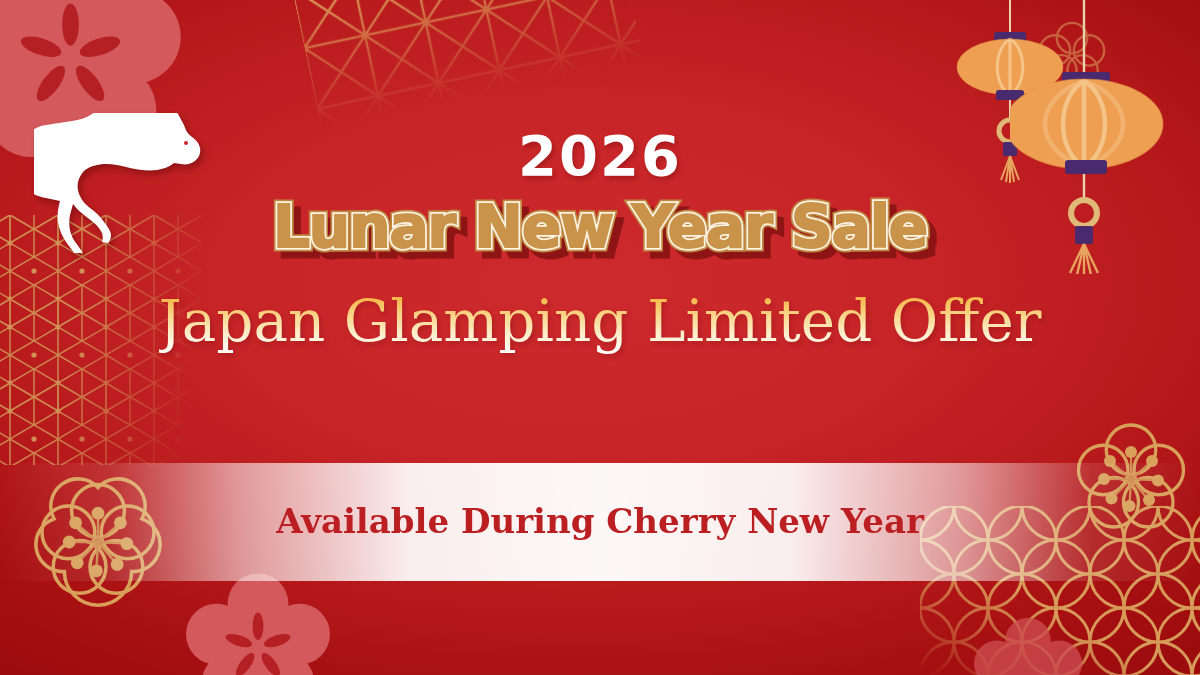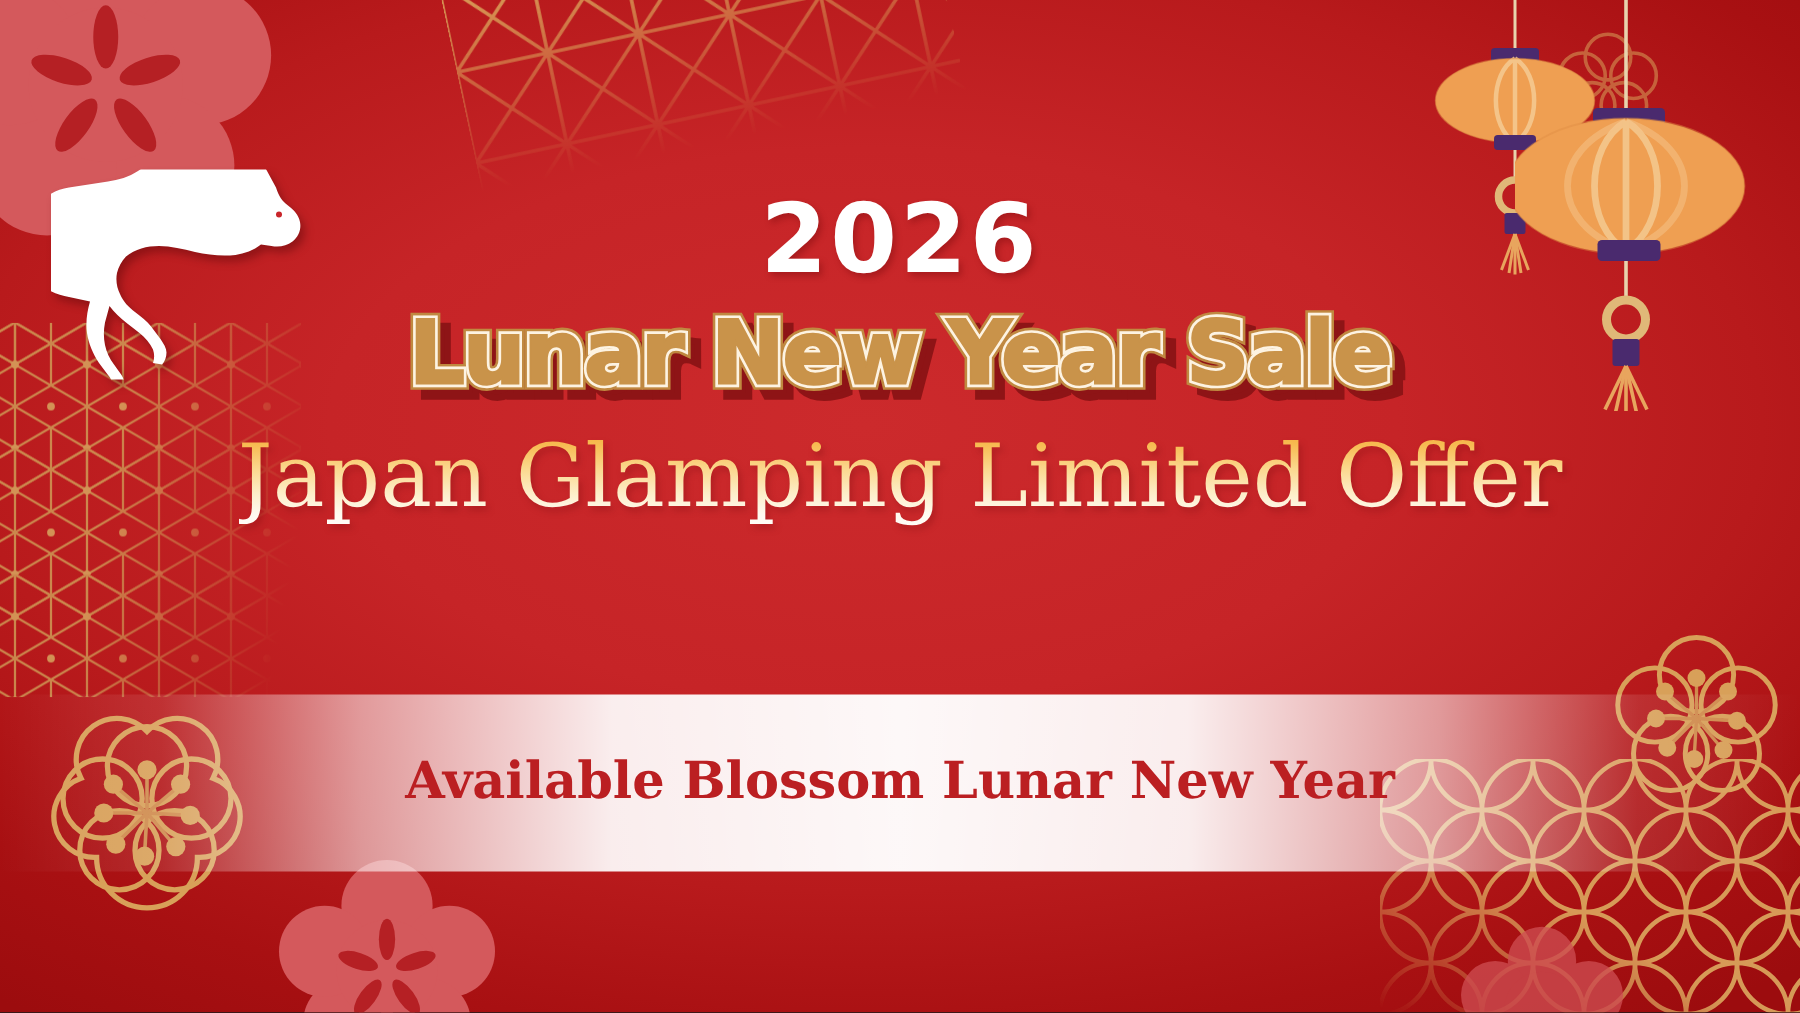--- a/index.html
+++ b/index.html
@@ -95,21 +95,21 @@
     position: absolute;
     inset: 0;
     display: flex;
     flex-direction: column;
     align-items: center;
   }
 
   #year {
     margin-top: 128px;
     font-family: "DejaVu Sans", sans-serif;
-    font-size: 64px;
+    font-size: 56px;
     font-weight: bold;
     letter-spacing: 2px;
     color: #ffffff;
     line-height: 1;
     text-shadow: 2px 3px 4px rgba(120,10,12,.40);
   }
 
   
   #headline {
     position: relative;
@@ -158,21 +158,21 @@
   #headline .core {
     position: relative;
     color: #c9934a;
     -webkit-text-stroke: 2px #c9934a;
     paint-order: stroke fill;
     z-index: 4;
   }
 
   
   #subhead {
-    margin-top: 18px;
+    margin-top: 30px;
     font-family: "DejaVu Serif", serif;
     font-size: 58px;
     font-weight: normal;
     letter-spacing: 0px;
     white-space: nowrap;
     background: linear-gradient(to bottom,
         #f5a834 0%,
         #f7bb52 20%,
         #fbd88f 44%,
         #fdeec9 68%,
@@ -508,16 +508,16 @@
       <span class="layer shadow">Lunar New Year Sale</span>
       <span class="layer outer">Lunar New Year Sale</span>
       <span class="layer mid">Lunar New Year Sale</span>
       <span class="layer core">Lunar New Year Sale</span>
     </div>
 
     <div id="subhead">Japan Glamping Limited Offer</div>
   </div>
 
   <div id="band">
-    <div class="bandline">Available Blossom Lunar New Year</div>
+    <div class="bandline">Available During Cherry New Year</div>
   </div>
 
 </div>
 
 </body></html>

